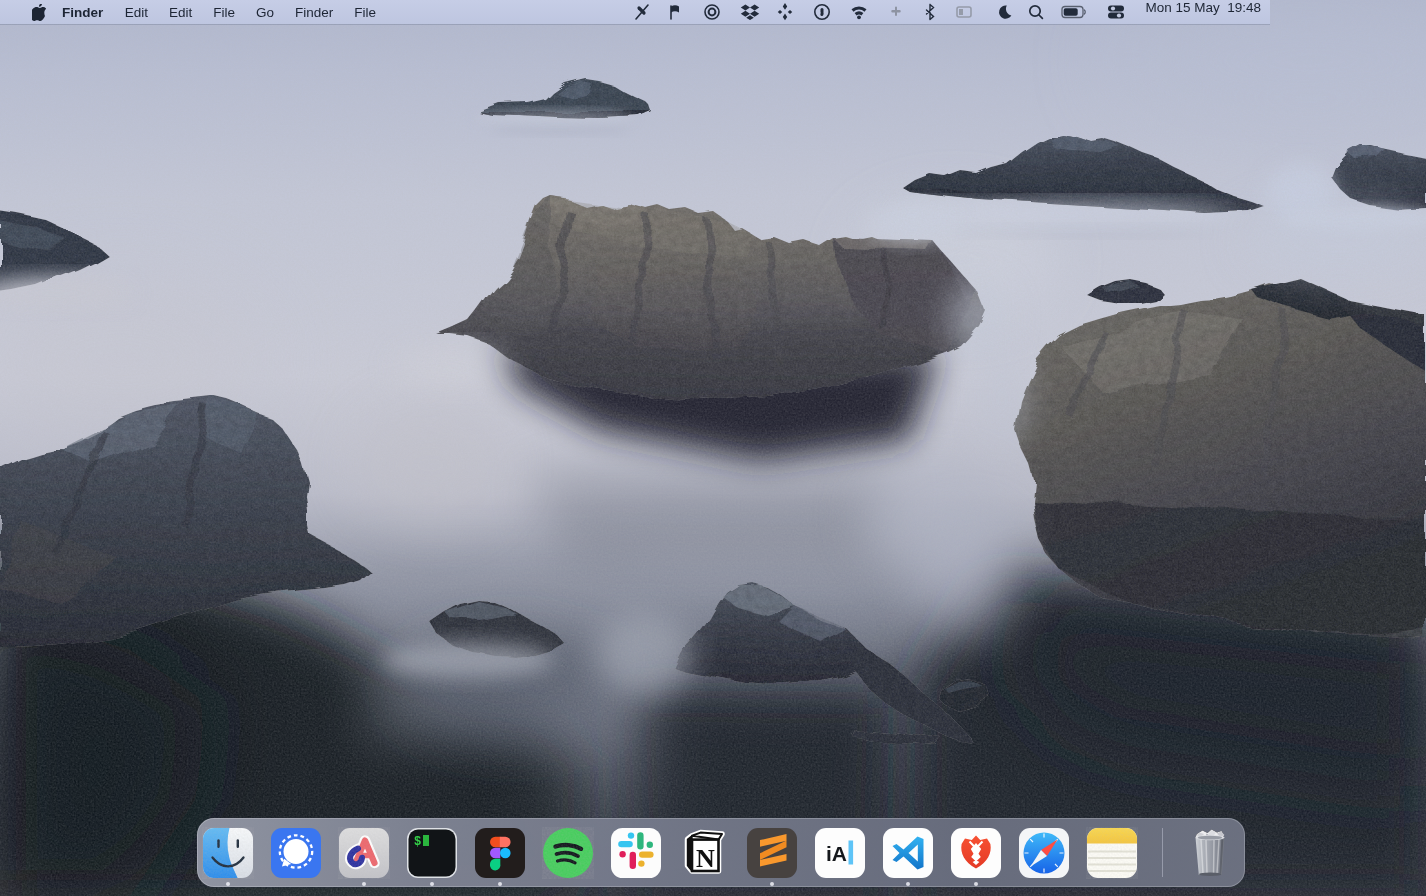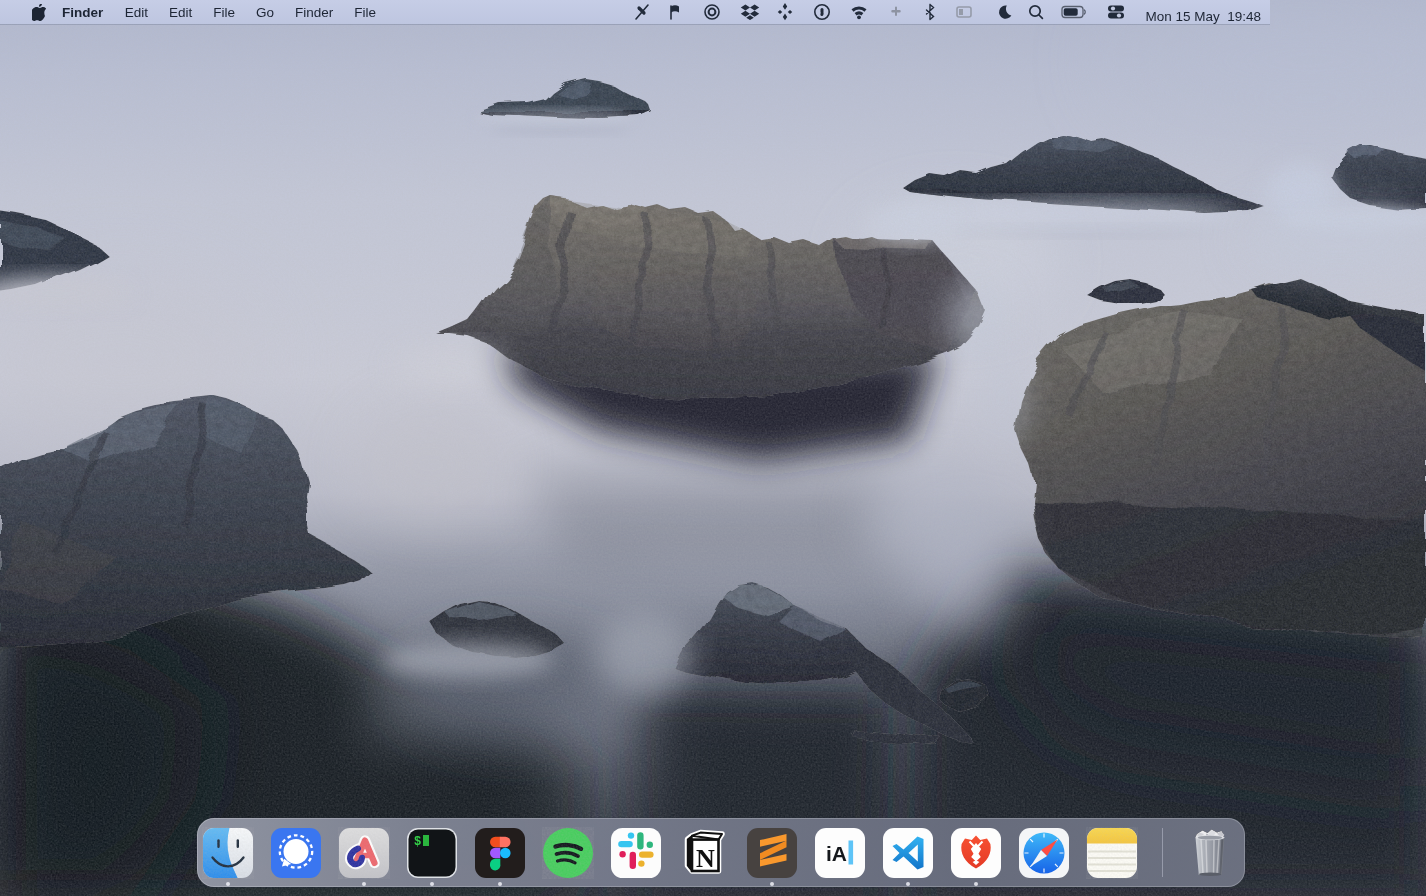--- a/index.html
+++ b/index.html
@@ -7,21 +7,21 @@
   #stage{position:relative;width:1426px;height:896px;overflow:hidden;}
   #wall{position:absolute;left:0;top:0;}
   
   #menubar{position:absolute;left:0;top:0;width:1262px;height:24px;
     background:linear-gradient(#c6cde6,#bec6e0);
     box-shadow:0 1px 0 rgba(80,90,120,0.25);
     display:flex;align-items:center;color:#1d2534;font-size:13.5px;padding-left:8px;}
   #menubar .l{display:flex;align-items:center;}
   #menubar .m{padding:0 10.5px;}
   #menubar .bold{font-weight:bold;}
-  #menubar .r{position:absolute;right:0;top:0;height:24px;display:flex;align-items:flex-end;}
+  #menubar .r{position:absolute;right:0;top:0;height:24px;display:flex;align-items:flex-start;}
   #clock{font-size:13.5px;color:#1d2534;margin-right:9px;margin-left:8px;white-space:nowrap;}
   .mi{display:flex;align-items:center;justify-content:center;height:24px;}
   
   #dock{position:absolute;left:197px;top:818px;width:1048px;height:69px;
     border-radius:17px;
     background:linear-gradient(90deg,rgba(148,152,166,0.96) 0%,rgba(128,132,148,0.96) 22%,rgba(116,121,138,0.96) 45%,rgba(106,111,128,0.96) 72%,rgba(110,115,131,0.96) 100%);
     box-shadow:inset 0 0 0 1px rgba(255,255,255,0.22), 0 0 0 1px rgba(40,45,60,0.18);}
   .di{position:absolute;top:827px;width:52px;height:52px;}
   .dot{position:absolute;top:881.5px;width:4px;height:4px;border-radius:2px;background:rgba(238,240,246,0.85);}
   #dsep{position:absolute;left:1162px;top:828px;width:1px;height:49px;background:rgba(235,238,248,0.35);}

